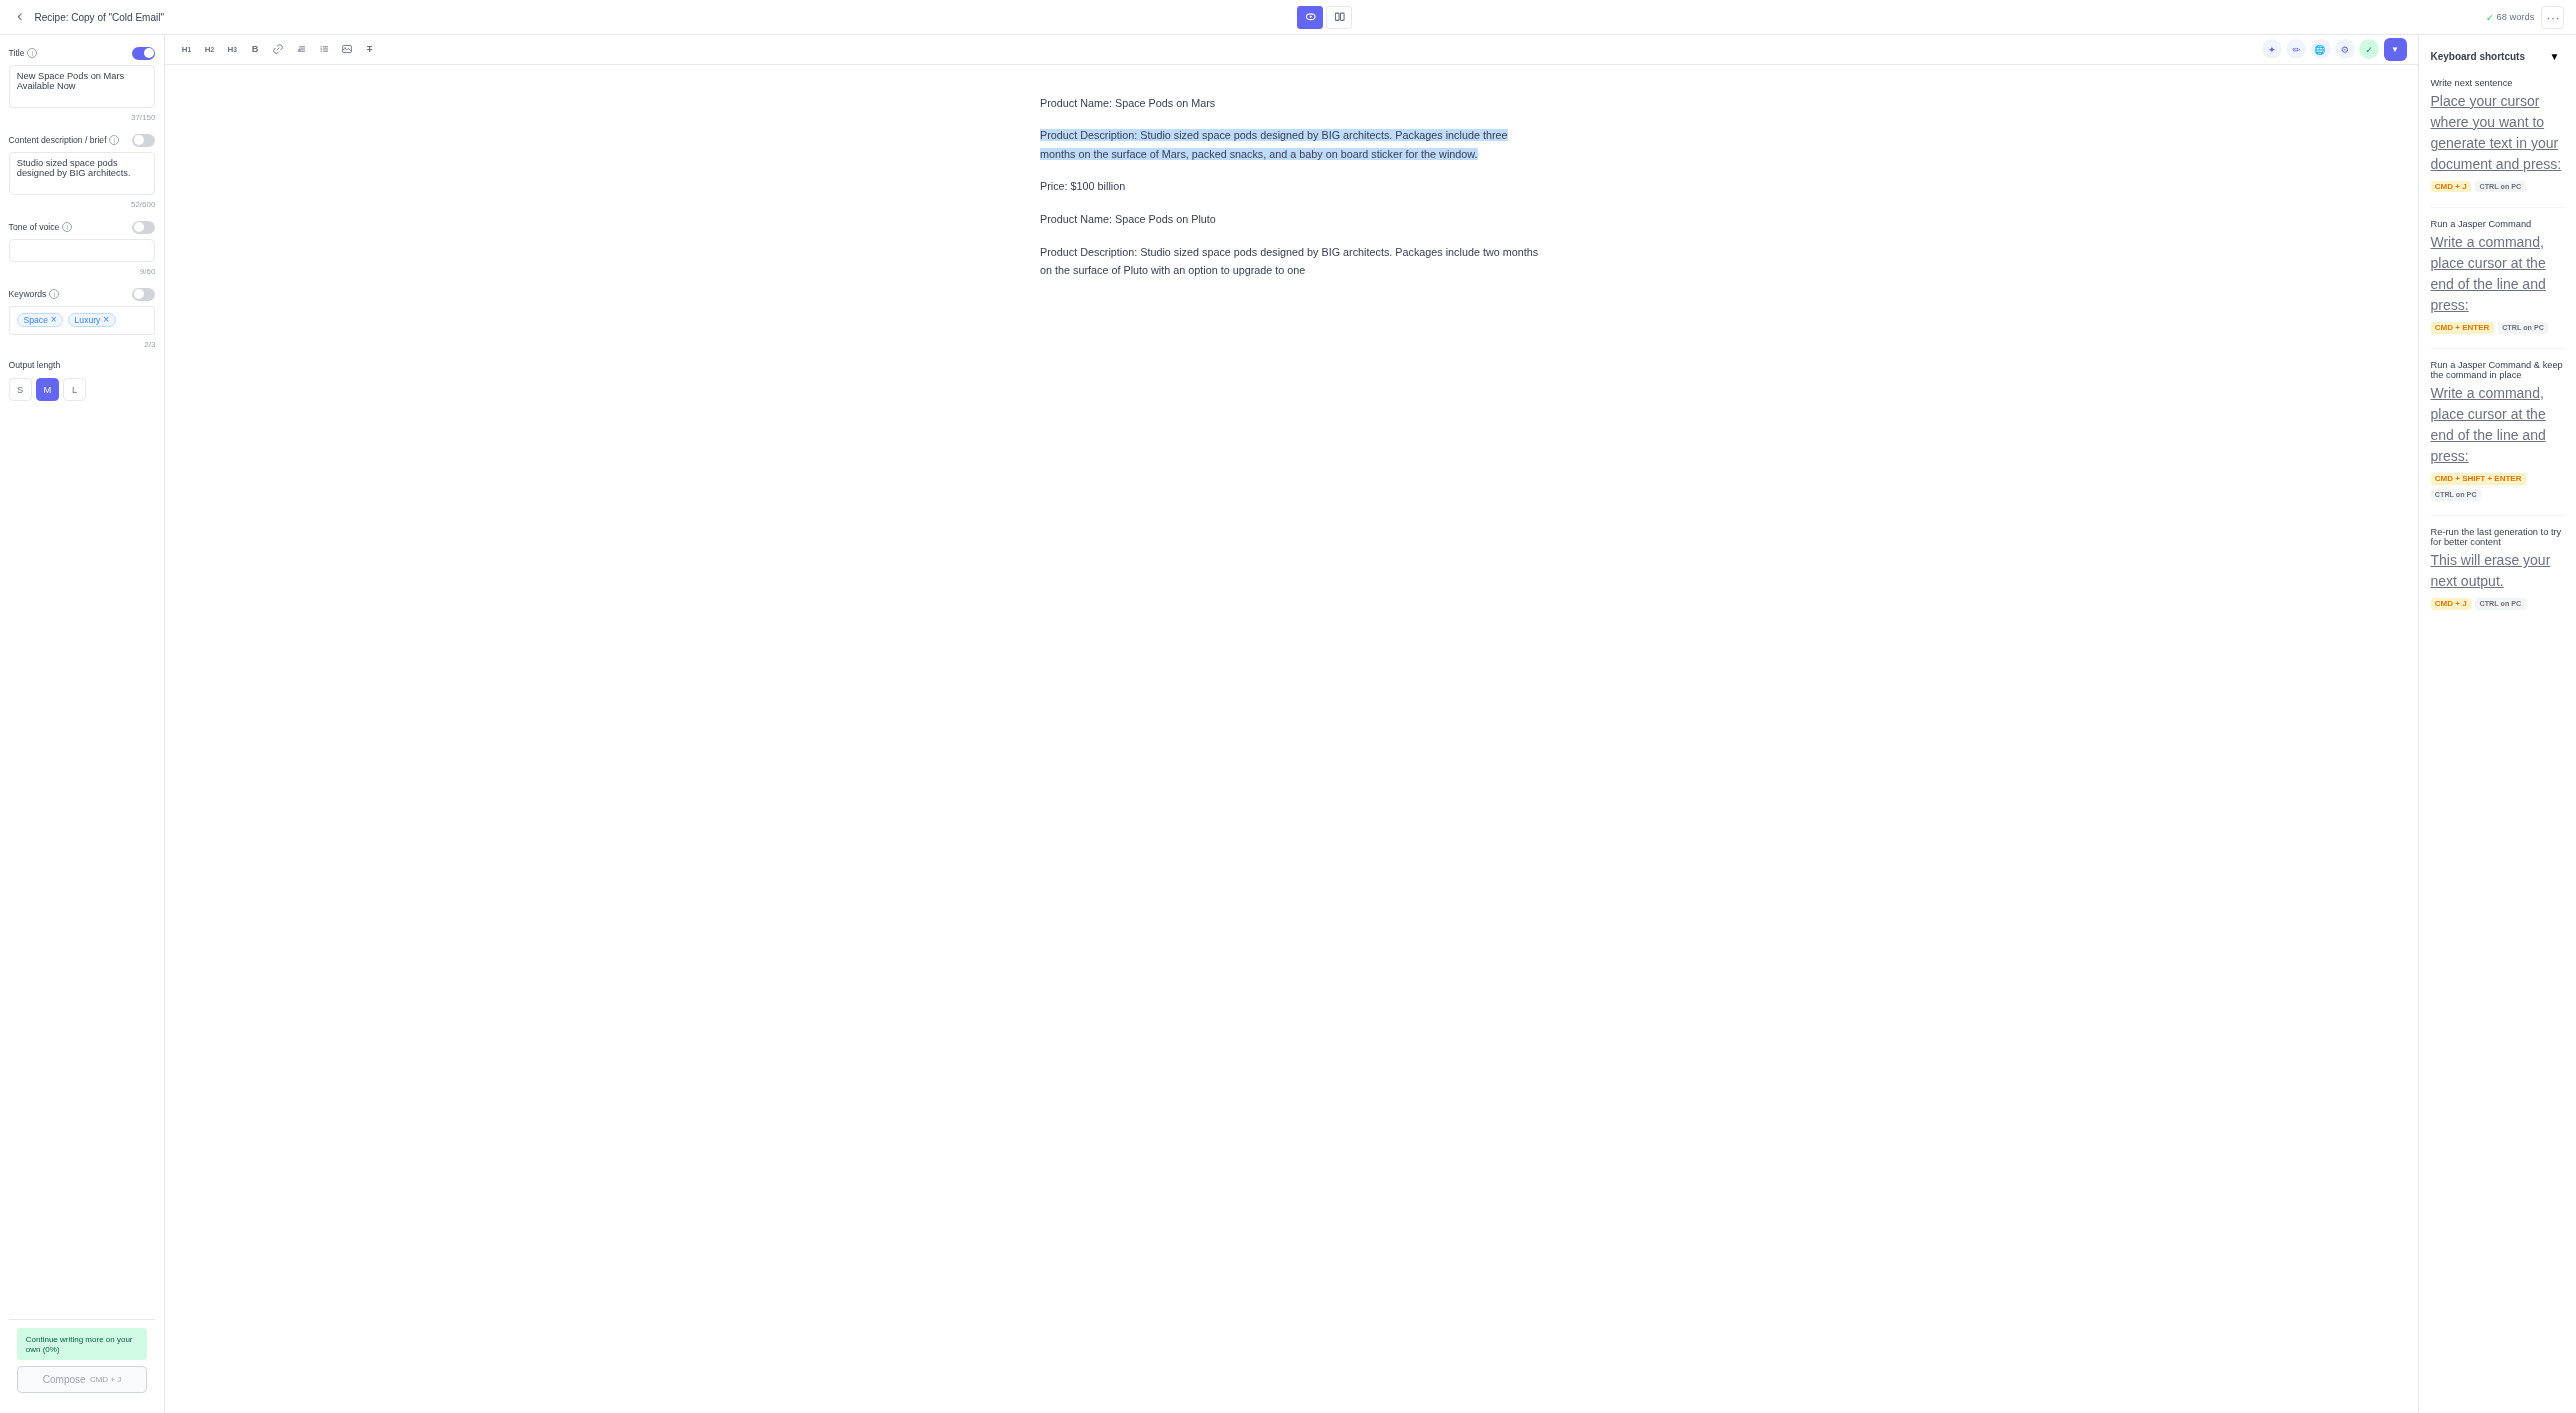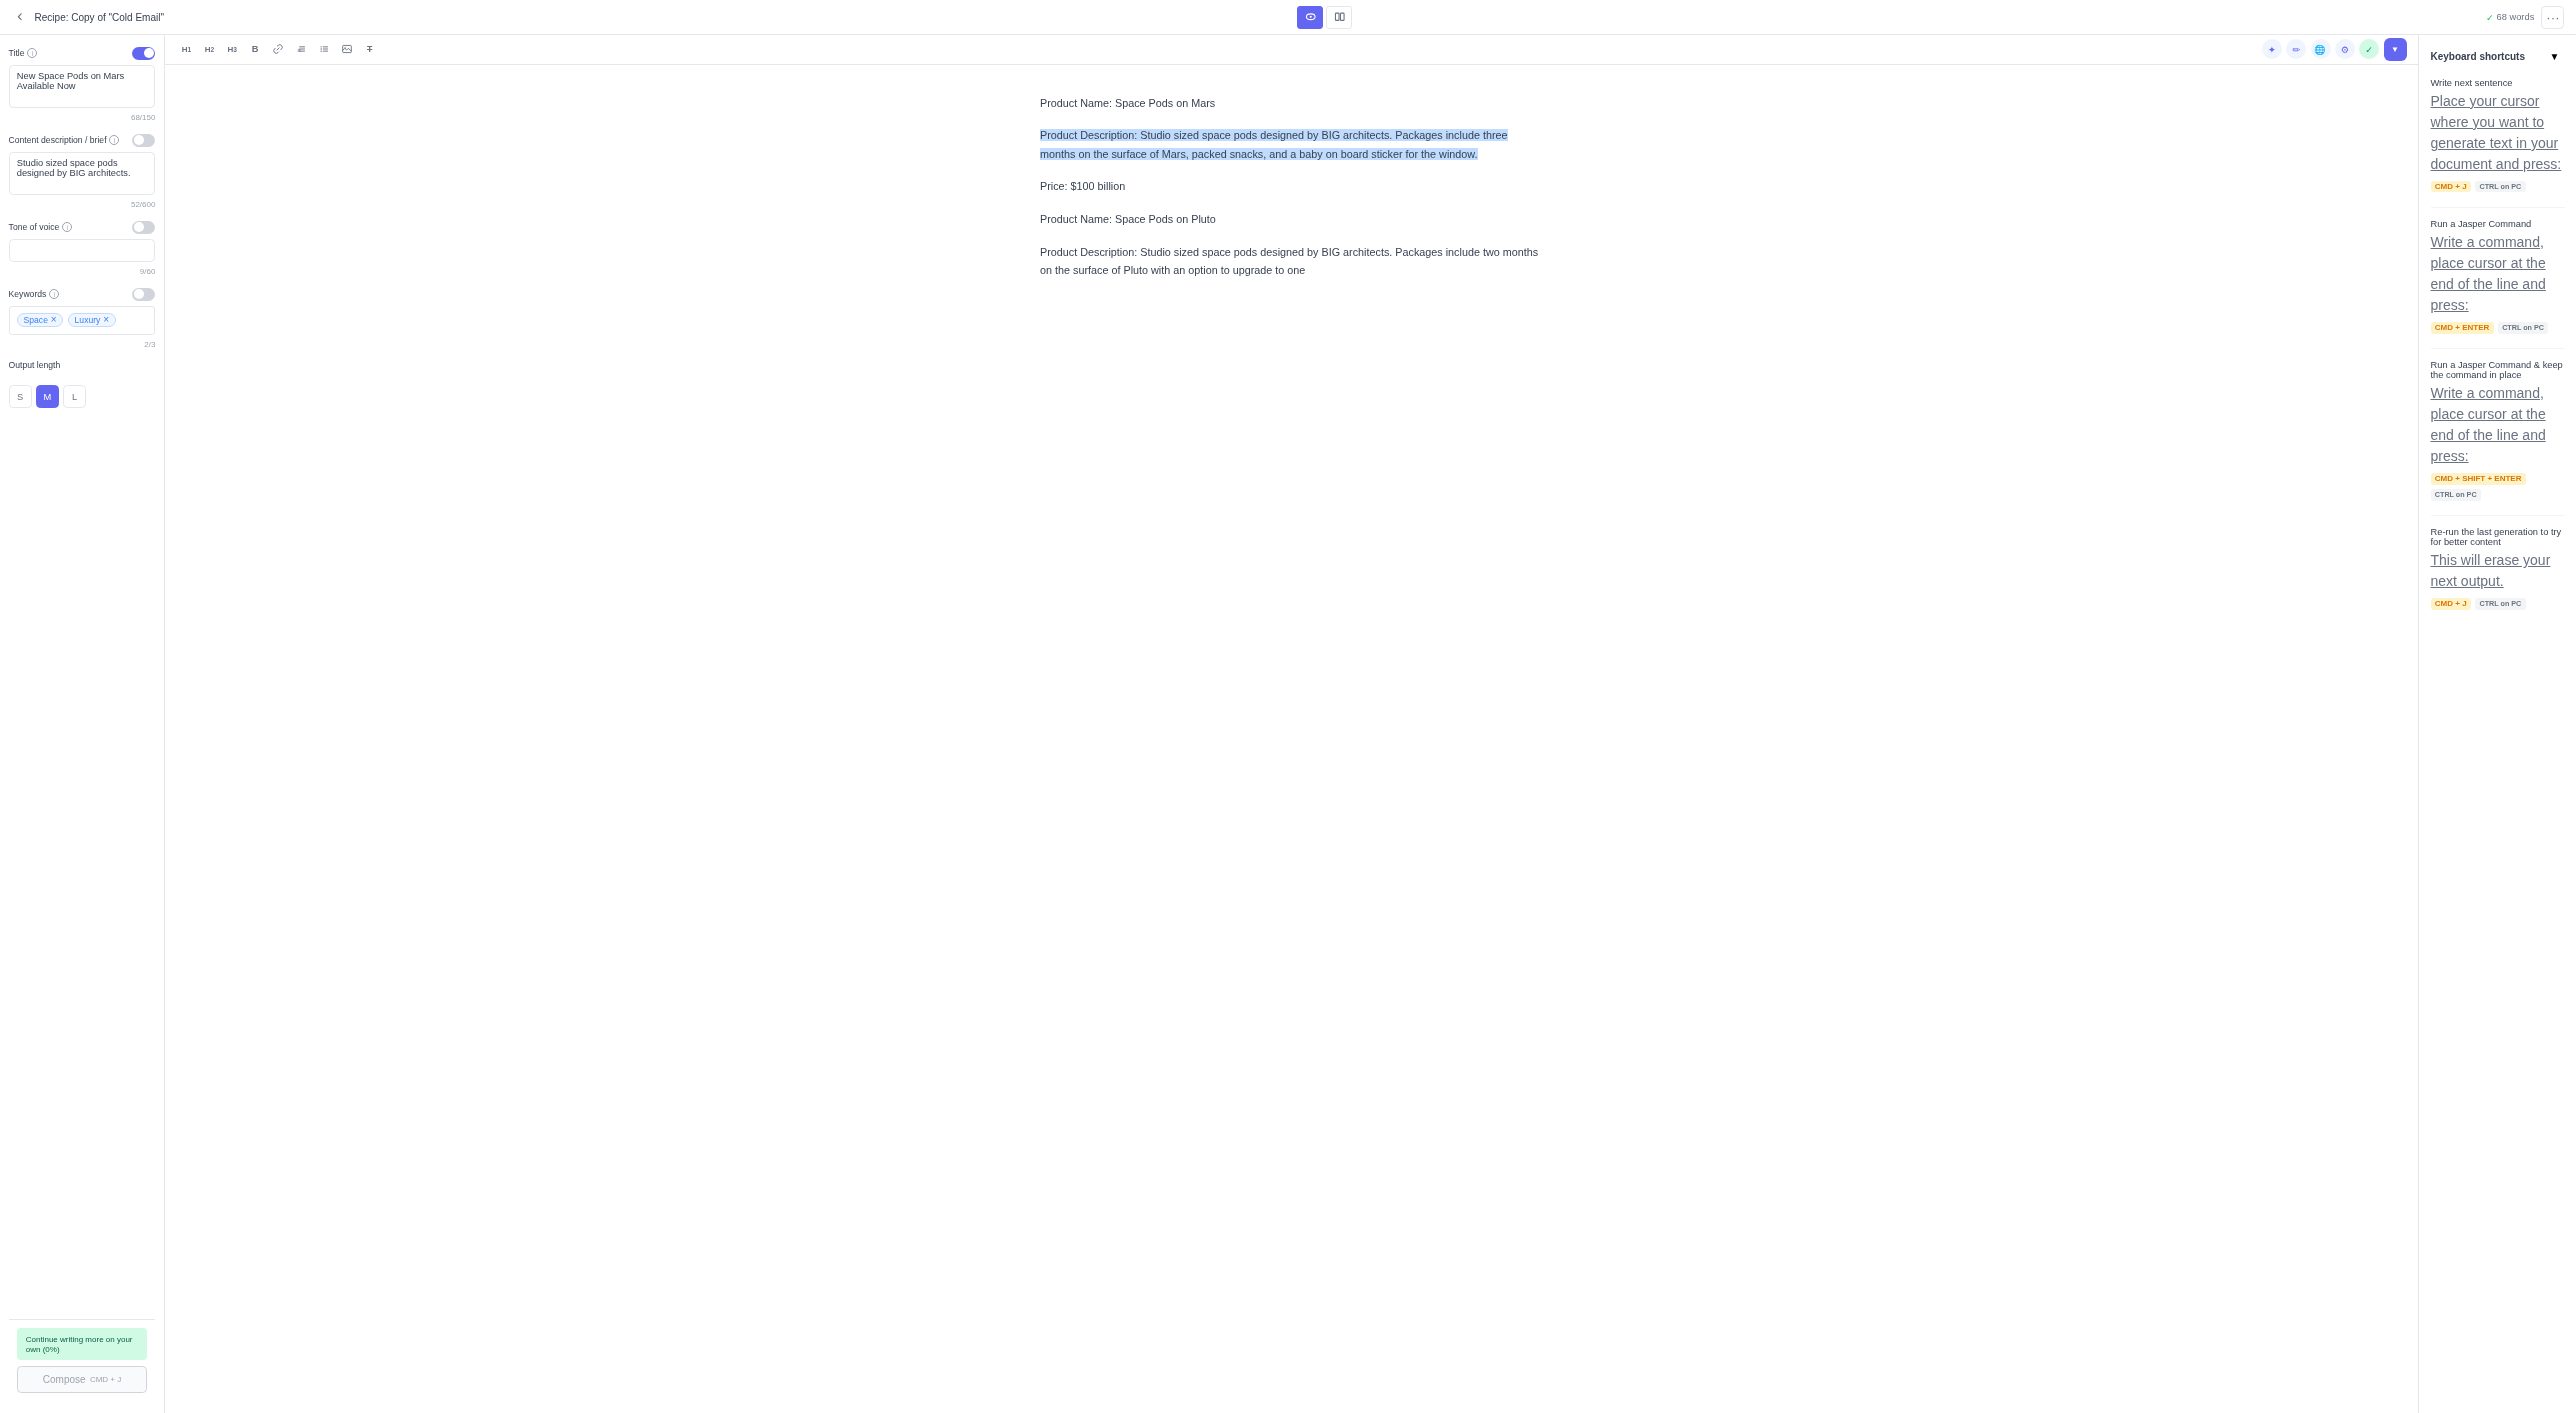--- a/index.html
+++ b/index.html
@@ -33,21 +33,21 @@
     .toggle::after { content: ''; position: absolute; width: 10px; height: 10px; background: #fff; border-radius: 50%; top: 1.4px; left: 1.4px; transition: left 0.2s; }
     .toggle.on::after { left: 11.5px; }
 
     .field-input { width: 100%; border: 0.7px solid #e5e7eb; border-radius: 4.3px; padding: 5.8px 7.2px; font-size: 9.3px; color: #374151; resize: none; outline: none; font-family: inherit; }
     .char-count { font-size: 8px; color: #9ca3af; text-align: right; }
 
     .keywords-container { border: 0.7px solid #e5e7eb; border-radius: 3px; padding: 5.8px 7.2px; min-height: 29px; display: flex; flex-wrap: wrap; gap: 4.3px; align-items: flex-start; }
     .keyword-tag { display: flex; align-items: center; gap: 2.9px; background: #eff6ff; border: 0.7px solid #bfdbfe; border-radius: 8.6px; padding: 1.4px 5.8px; font-size: 8.6px; color: #3b82f6; }
     .keyword-tag .remove { cursor: pointer; color: #3b82f6; font-size: 10px; line-height: 1; }
 
-    .output-length { display: flex; flex-direction: column; gap: 15px; }
+    .output-length { display: flex; flex-direction: column; gap: 8px; }
     .output-btns { display: flex; gap: 4.3px; }
     .size-btn { width: 23px; height: 23px; border: 0.7px solid #e5e7eb; border-radius: 4.3px; background: #fff; cursor: pointer; font-size: 9.3px; color: #6b7280; display: flex; align-items: center; justify-content: center; font-weight: 500; }
     .size-btn.active { background: #6366f1; color: #fff; border-color: #6366f1; }
 
     
     .sidebar-bottom { flex-shrink: 0; padding: 8.6px; border-top: 0.7px solid #e5e7eb; display: flex; flex-direction: column; gap: 5.8px; }
     .progress-bar-container { background: #d1fae5; border-radius: 4px; padding: 5.8px 8.6px; }
     .progress-text { font-size: 8px; color: #065f46; }
     .compose-btn { width: 100%; padding: 7.2px; border: 0.7px solid #d1d5db; border-radius: 4.3px; background: #f9fafb; color: #9ca3af; font-size: 10px; cursor: pointer; display: flex; align-items: center; justify-content: center; gap: 4.3px; font-family: inherit; }
 
@@ -130,21 +130,21 @@
 
     <div class="field-section">
       <div class="field-label-row">
         <span class="field-label">
           <span>Title</span>
           <span class="info-icon">i</span>
         </span>
         <div class="toggle on"></div>
       </div>
       <textarea class="field-input" rows="3" style="">New Space Pods on Mars Available Now</textarea>
-      <div class="char-count">68/150</div>
+      <div class="char-count">37/150</div>
     </div>
 
     <div class="field-section">
       <div class="field-label-row">
         <span class="field-label">
           <span>Content description / brief</span>
           <span class="info-icon">i</span>
         </span>
         <div class="toggle"></div>
       </div>

